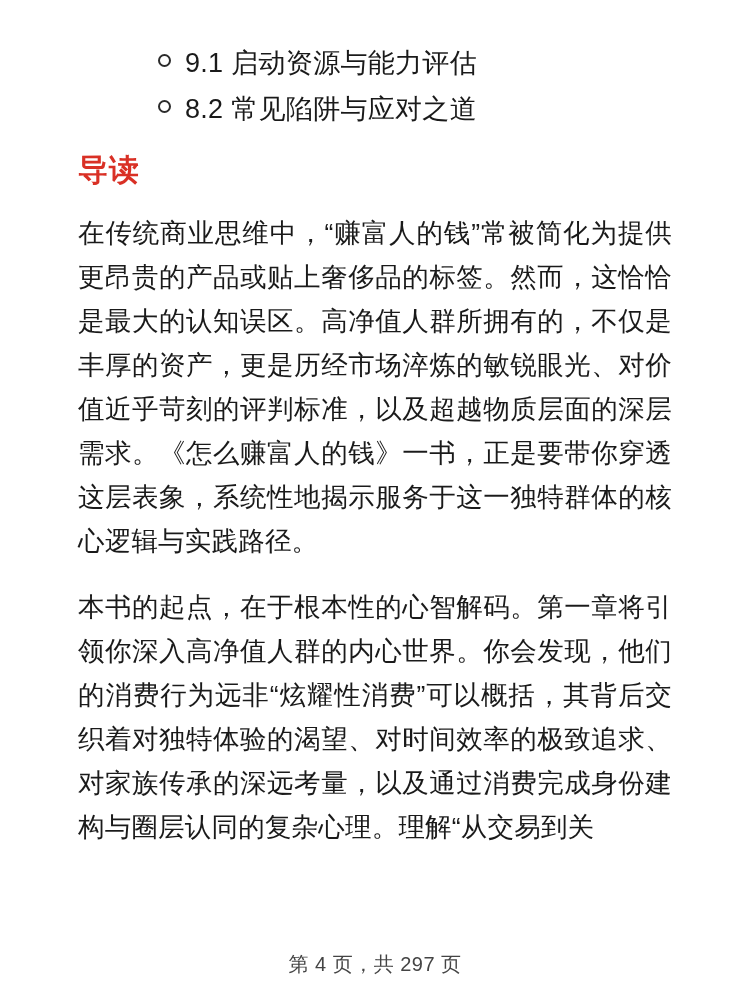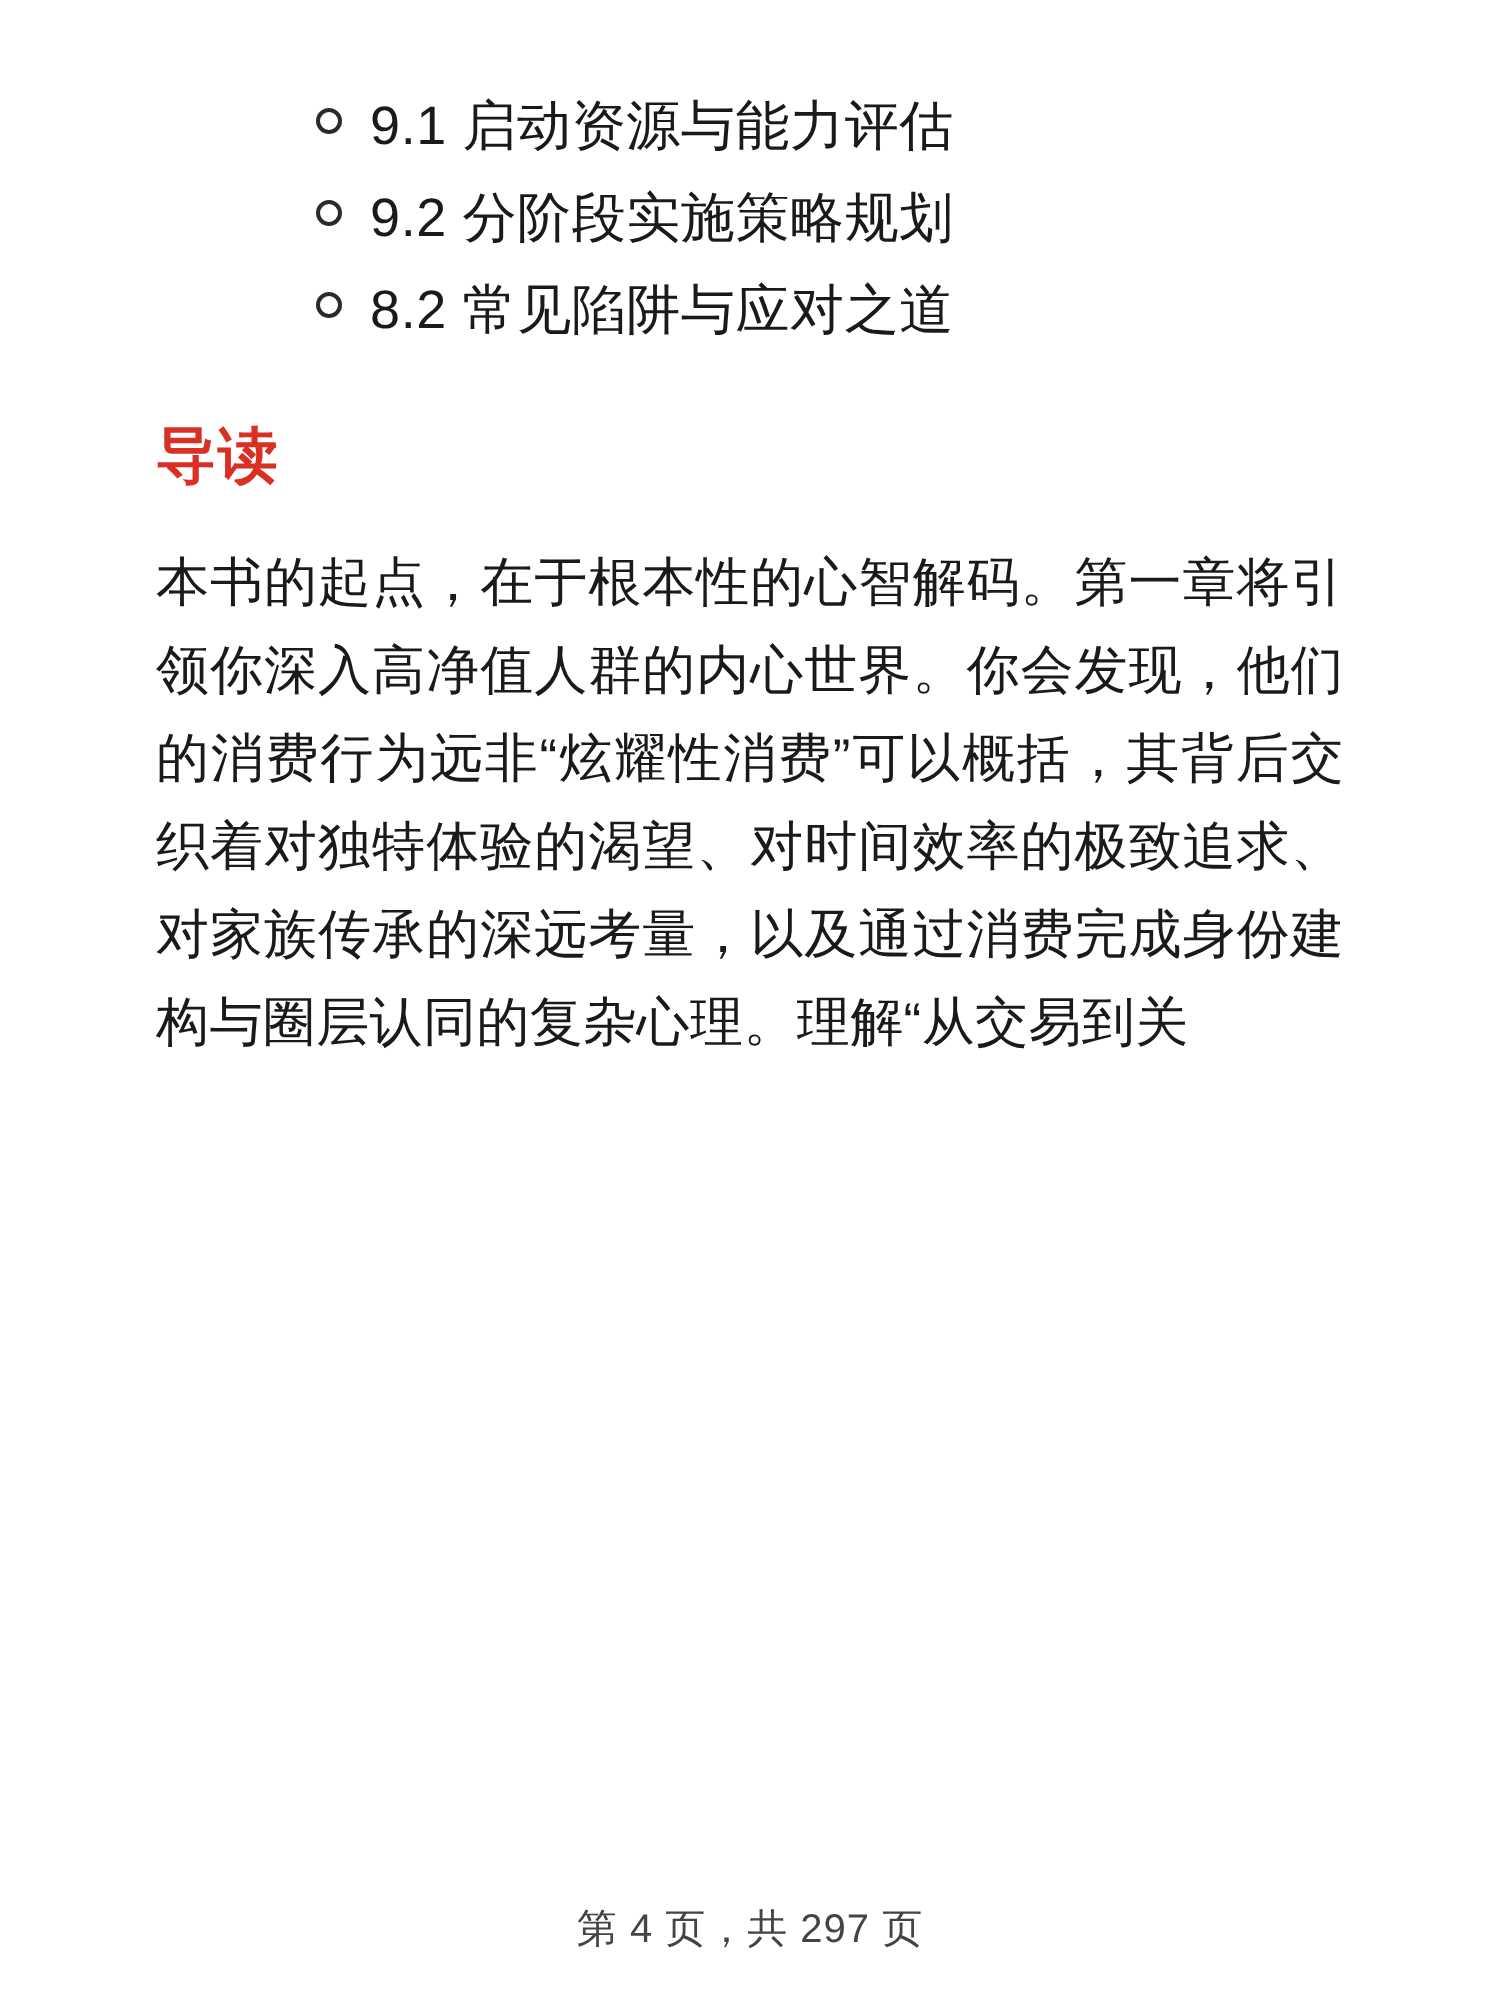--- a/index.html
+++ b/index.html
@@ -43,21 +43,21 @@
     border-radius: 50%;
     margin-right: 14px;
     flex: 0 0 auto;
     position: relative;
     top: -5px;
   }
   .section-title {
     color: #d93025;
     font-size: 30px;
     font-weight: bold;
-    margin: 30px 0 20px 0;
+    margin: 18px 0 20px 0;
     letter-spacing: 1px;
   }
   .para {
     font-size: 26.5px;
     line-height: 44px;
     text-align: justify;
     margin: 0 0 22px 0;
     color: #1a1a1a;
     letter-spacing: 0.2px;
   }
@@ -77,26 +77,23 @@
 
 <div class="page">
 
   <ul class="toc-list">
     <li class="toc-item">
       <span class="toc-bullet"></span>
       <span>9.1 启动资源与能力评估</span>
     </li>
     <li class="toc-item">
       <span class="toc-bullet"></span>
-      <span>9.2 分阶段实施策略规划</span>
-    </li>
-    <li class="toc-item">
-      <span class="toc-bullet"></span>
       <span>8.2 常见陷阱与应对之道</span>
     </li>
   </ul>
 
   <h2 class="section-title">导读</h2>
 
+  <p class="para">在传统商业思维中，“赚富人的钱”常被简化为提供更昂贵的产品或贴上奢侈品的标签。然而，这恰恰是最大的认知误区。高净值人群所拥有的，不仅是丰厚的资产，更是历经市场淬炼的敏锐眼光、对价值近乎苛刻的评判标准，以及超越物质层面的深层需求。《怎么赚富人的钱》一书，正是要带你穿透这层表象，系统性地揭示服务于这一独特群体的核心逻辑与实践路径。</p>
   <p class="para">本书的起点，在于根本性的心智解码。第一章将引领你深入高净值人群的内心世界。你会发现，他们的消费行为远非“炫耀性消费”可以概括，其背后交织着对独特体验的渴望、对时间效率的极致追求、对家族传承的深远考量，以及通过消费完成身份建构与圈层认同的复杂心理。理解“从交易到关</p>
 
   <div class="footer">第 4 页，共 297 页</div>
 </div>
 
 </body></html>

